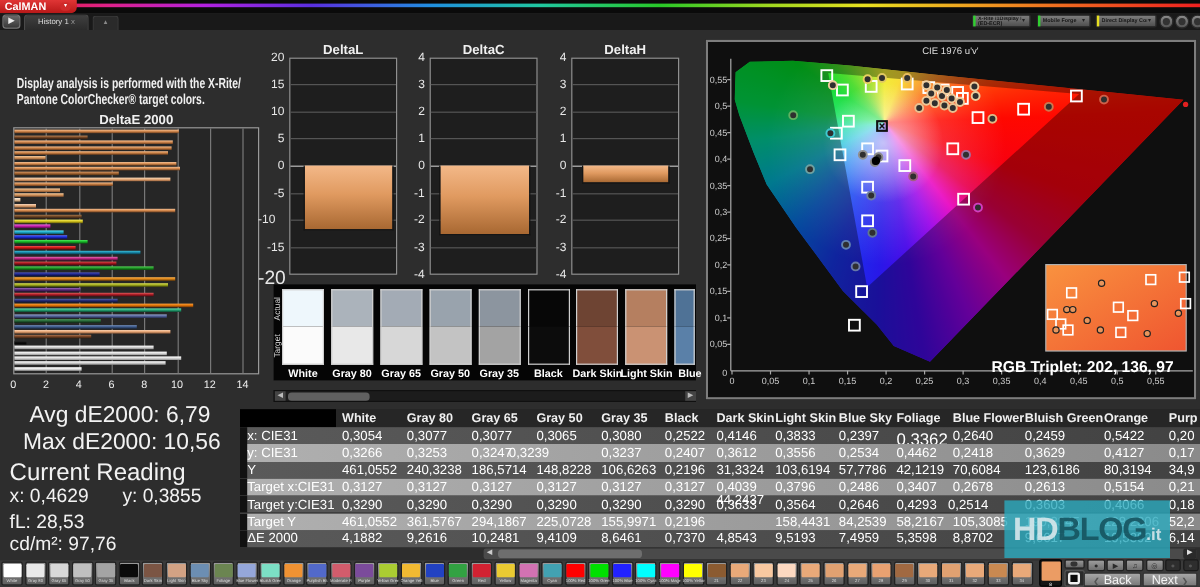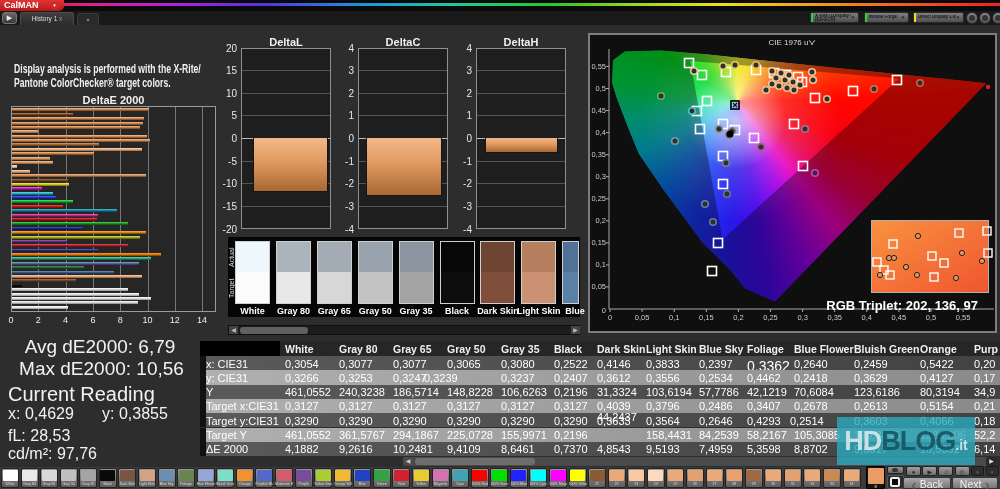--- a/index.html
+++ b/index.html
@@ -113,23 +113,23 @@
 <div class="ab" style="left:242px;top:138.0px;width:88px;height:1px;background:#bbb"></div>
 <div class="ab" style="left:242px;top:160.6px;width:88px;height:1px;background:#555"></div>
 <div class="ab" style="left:242px;top:183.2px;width:88px;height:1px;background:#555"></div>
 <div class="ab" style="left:242px;top:205.9px;width:88px;height:1px;background:#555"></div>
 <div class="ab" style="left:215px;top:42.5px;width:22px;text-align:right;color:#e8e8e8;font-size:10px">20</div>
 <div class="ab" style="left:215px;top:65.1px;width:22px;text-align:right;color:#e8e8e8;font-size:10px">15</div>
 <div class="ab" style="left:215px;top:87.8px;width:22px;text-align:right;color:#e8e8e8;font-size:10px">10</div>
 <div class="ab" style="left:215px;top:110.4px;width:22px;text-align:right;color:#e8e8e8;font-size:10px">5</div>
 <div class="ab" style="left:215px;top:133.0px;width:22px;text-align:right;color:#e8e8e8;font-size:10px">0</div>
 <div class="ab" style="left:215px;top:155.6px;width:22px;text-align:right;color:#e8e8e8;font-size:10px">-5</div>
-<div class="ab" style="left:215px;top:178.2px;width:22px;text-align:right;color:#e8e8e8;font-size:10px">-10</div>
+<div class="ab" style="left:215px;top:178.2px;width:22px;color:#e8e8e8;font-size:10px">-10</div>
 <div class="ab" style="left:215px;top:200.9px;width:22px;text-align:right;color:#e8e8e8;font-size:10px">-15</div>
-<div class="ab" style="left:215px;top:223.5px;width:22px;text-align:right;color:#e8e8e8;font-size:10px">-20</div>
+<div class="ab" style="left:215px;top:223.5px;width:22px;text-align:right;color:#e8e8e8;font-size:16px">-20</div>
 <div class="ab" style="left:253px;top:138.0px;width:75px;height:54.3px;background:linear-gradient(180deg,#f3b888 0%,#e09a60 45%,#a86832 100%);border:1px solid #151515;border-top:none"></div>
 <div class="ab" style="left:358px;top:36px;width:90px;text-align:center;color:#f0f0f0;font-size:11px;font-weight:bold">DeltaC</div>
 <div class="ab" style="left:358px;top:47.5px;width:90px;height:181px;background:#1e1e1e;border:1px solid #909090"></div>
 <div class="ab" style="left:359px;top:70.1px;width:88px;height:1px;background:#555"></div>
 <div class="ab" style="left:359px;top:92.8px;width:88px;height:1px;background:#555"></div>
 <div class="ab" style="left:359px;top:115.4px;width:88px;height:1px;background:#555"></div>
 <div class="ab" style="left:359px;top:138.0px;width:88px;height:1px;background:#bbb"></div>
 <div class="ab" style="left:359px;top:160.6px;width:88px;height:1px;background:#555"></div>
 <div class="ab" style="left:359px;top:183.2px;width:88px;height:1px;background:#555"></div>
 <div class="ab" style="left:359px;top:205.9px;width:88px;height:1px;background:#555"></div>

